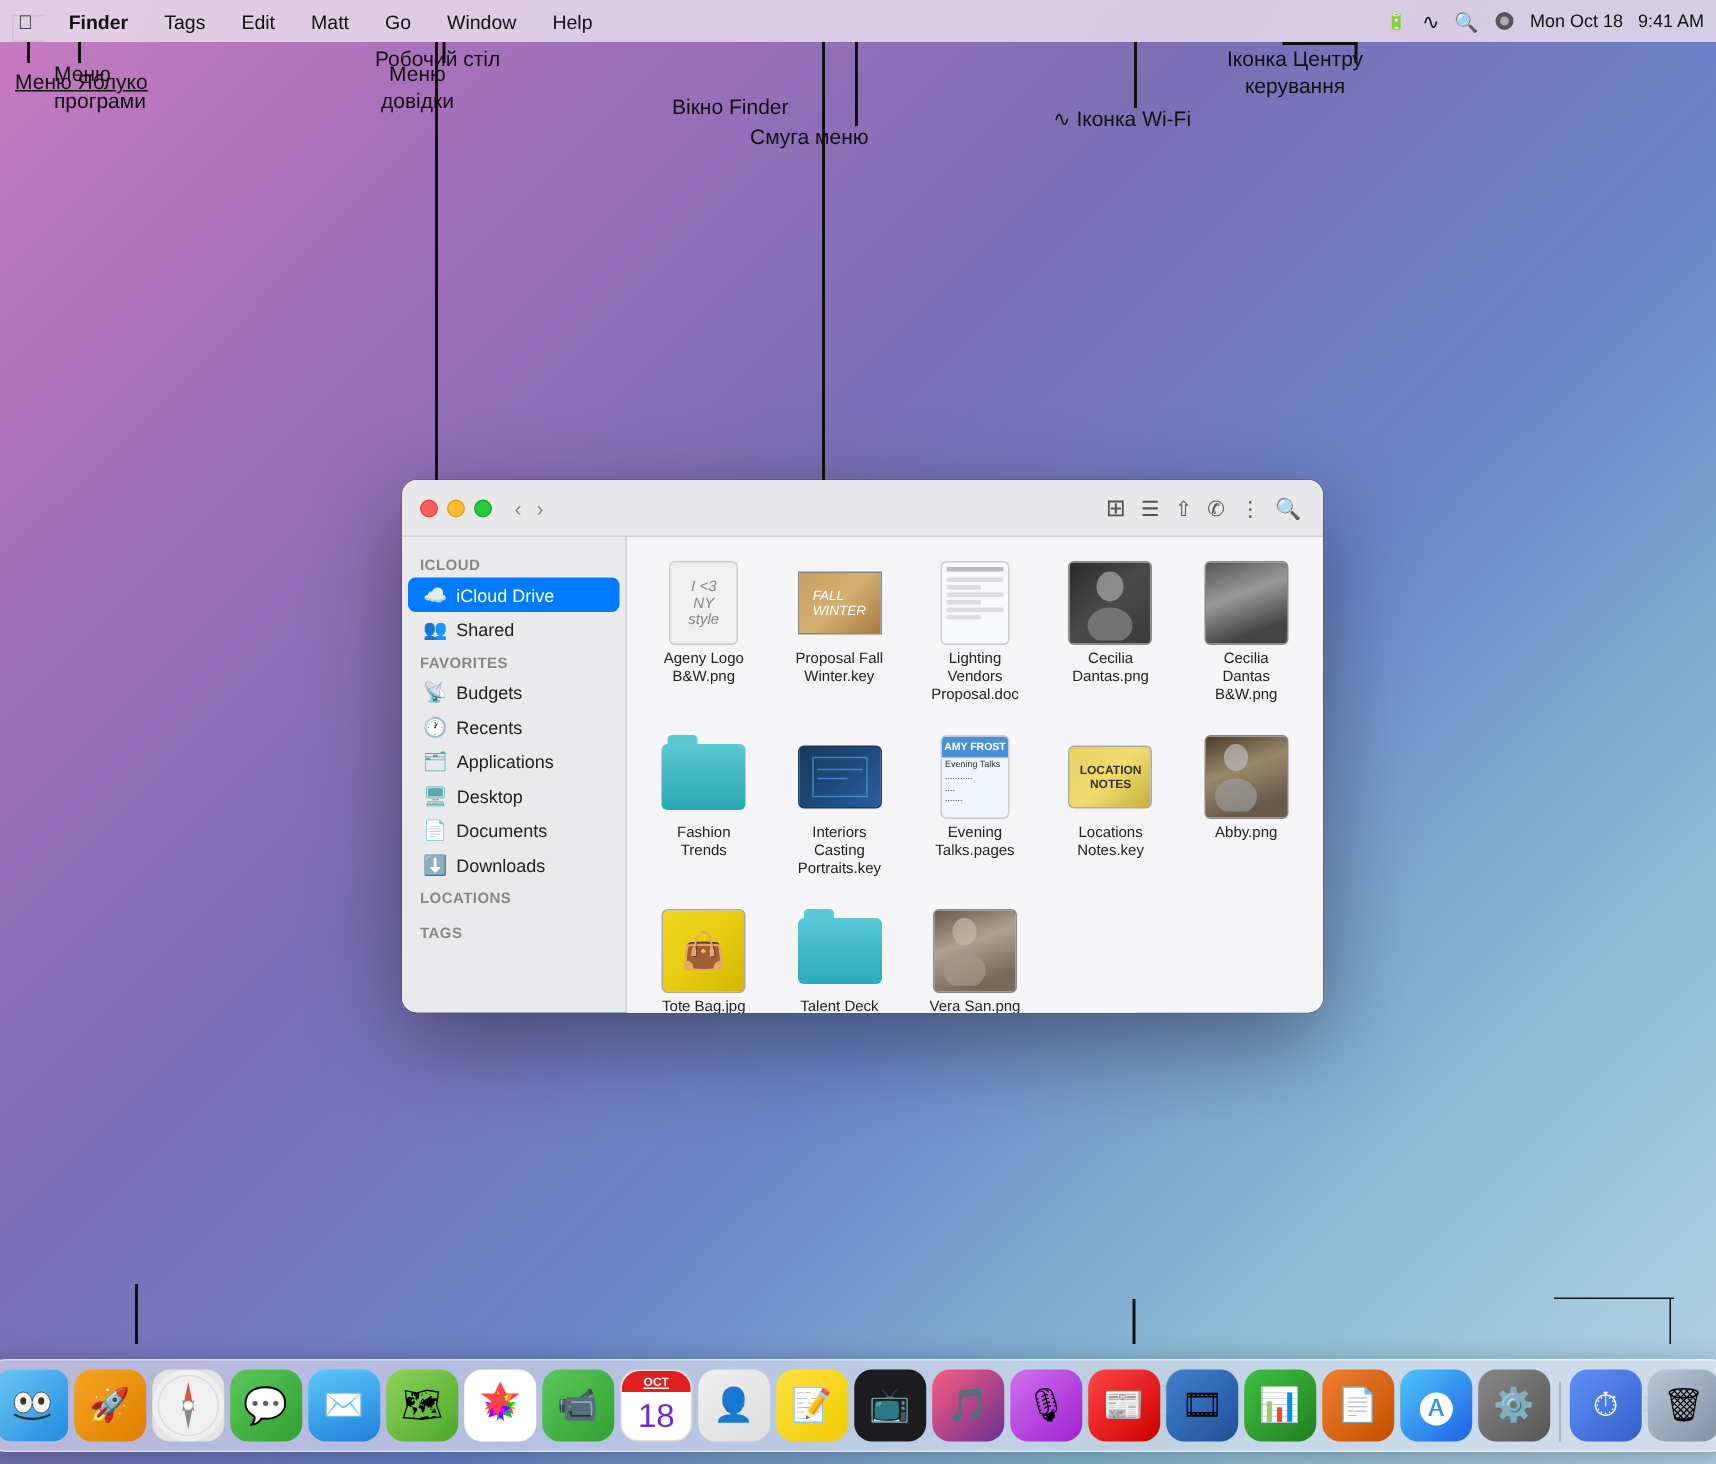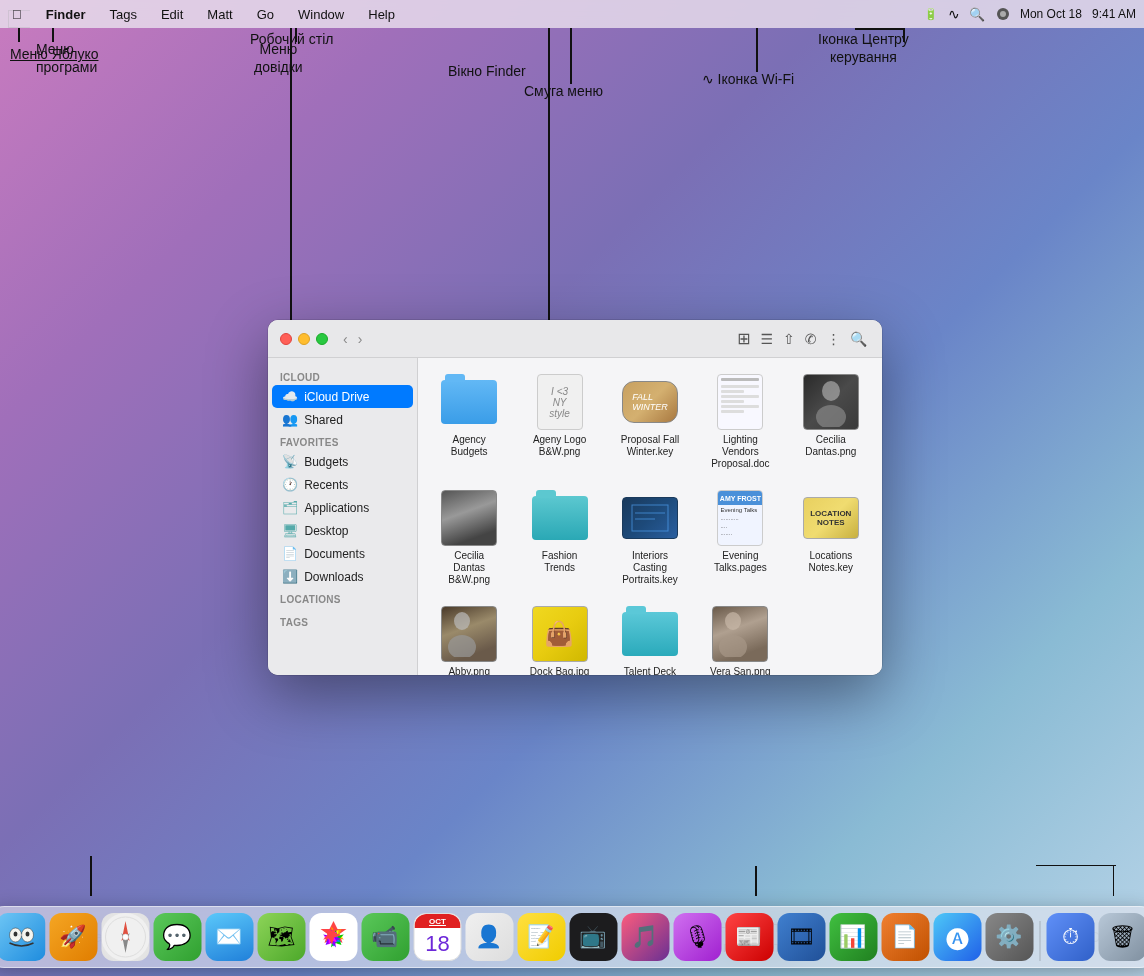--- a/index.html
+++ b/index.html
@@ -256,21 +256,21 @@
       border: 0.5px solid #888;
       display: flex;
       align-items: center;
       justify-content: center;
       overflow: hidden;
     }
     .photo-proposal {
       width: 56px;
       height: 42px;
       background: linear-gradient(135deg, #c8a060 0%, #d4b070 50%, #a87840 100%);
-      border-radius: 12px;
+      border-radius: 0;
       border: 0.5px solid #888;
       display: flex;
       align-items: center;
       justify-content: center;
       overflow: hidden;
       font-size: 9px;
       color: white;
       font-style: italic;
     }
     .photo-bw {
@@ -478,21 +478,21 @@
 
 <div class="ann-label" style="top:30px; left:250px; text-align:center;">Робочий стіл</div>
 <div class="ann-line-v" style="top:28px; left:290px; height:310px;"></div>
 
 <div class="ann-label" style="top:40px; left:250px; left:254px;">Меню<br>довідки</div>
 <div class="ann-line-v" style="top:28px; left:295px; height:14px;"></div>
 
 <div class="ann-label" style="top:62px; left:448px;">Вікно Finder</div>
 <div class="ann-line-v" style="top:28px; left:548px; height:296px;"></div>
 
-<div class="ann-label" style="top:82px; left:524px;">Смуга меню</div>
+<div class="ann-label" style="top:82px; left:500px;">Смуга меню</div>
 <div class="ann-line-v" style="top:28px; left:570px; height:56px;"></div>
 
 <div class="ann-label" style="top:70px; left:702px;">∿ Іконка Wi-Fi</div>
 <div class="ann-line-v" style="top:28px; left:756px; height:44px;"></div>
 
 <div class="ann-label" style="top:30px; left:818px; text-align:center;">Іконка Центру<br>керування</div>
 <div class="ann-line-v" style="top:28px; left:903px; height:14px;"></div>
 <div class="ann-line-h" style="top:28px; left:855px; width:50px;"></div>
 
 <div class="finder-window">
@@ -557,26 +557,20 @@
         <span>Downloads</span>
       </div>
 
       <div class="sidebar-section-header">Locations</div>
       <div class="sidebar-section-header" style="margin-top:4px;">Tags</div>
     </div>
 
     <div class="finder-content">
       <div class="file-grid">
 
-        <div class="file-item">
-          <div class="file-thumb">
-            <div class="folder-icon"></div>
-          </div>
-          <span class="file-name">Agency<br>Budgets</span>
-        </div>
 
         <div class="file-item">
           <div class="file-thumb">
             <div class="logo-bw" style="font-size:10px; color:#888; font-style:italic; text-align:center; padding:4px;">I &lt;3<br>NY style</div>
           </div>
           <span class="file-name">Ageny Logo<br>B&amp;W.png</span>
         </div>
 
         <div class="file-item">
           <div class="file-thumb">
@@ -670,21 +664,21 @@
               </svg>
             </div>
           </div>
           <span class="file-name">Abby.png</span>
         </div>
 
         <div class="file-item">
           <div class="file-thumb">
             <div class="tote-thumb">👜</div>
           </div>
-          <span class="file-name">Dock Bag.jpg</span>
+          <span class="file-name">Tote Bag.jpg</span>
         </div>
 
         <div class="file-item">
           <div class="file-thumb">
             <div class="talent-folder"></div>
           </div>
           <span class="file-name">Talent Deck</span>
         </div>
 
         <div class="file-item">

